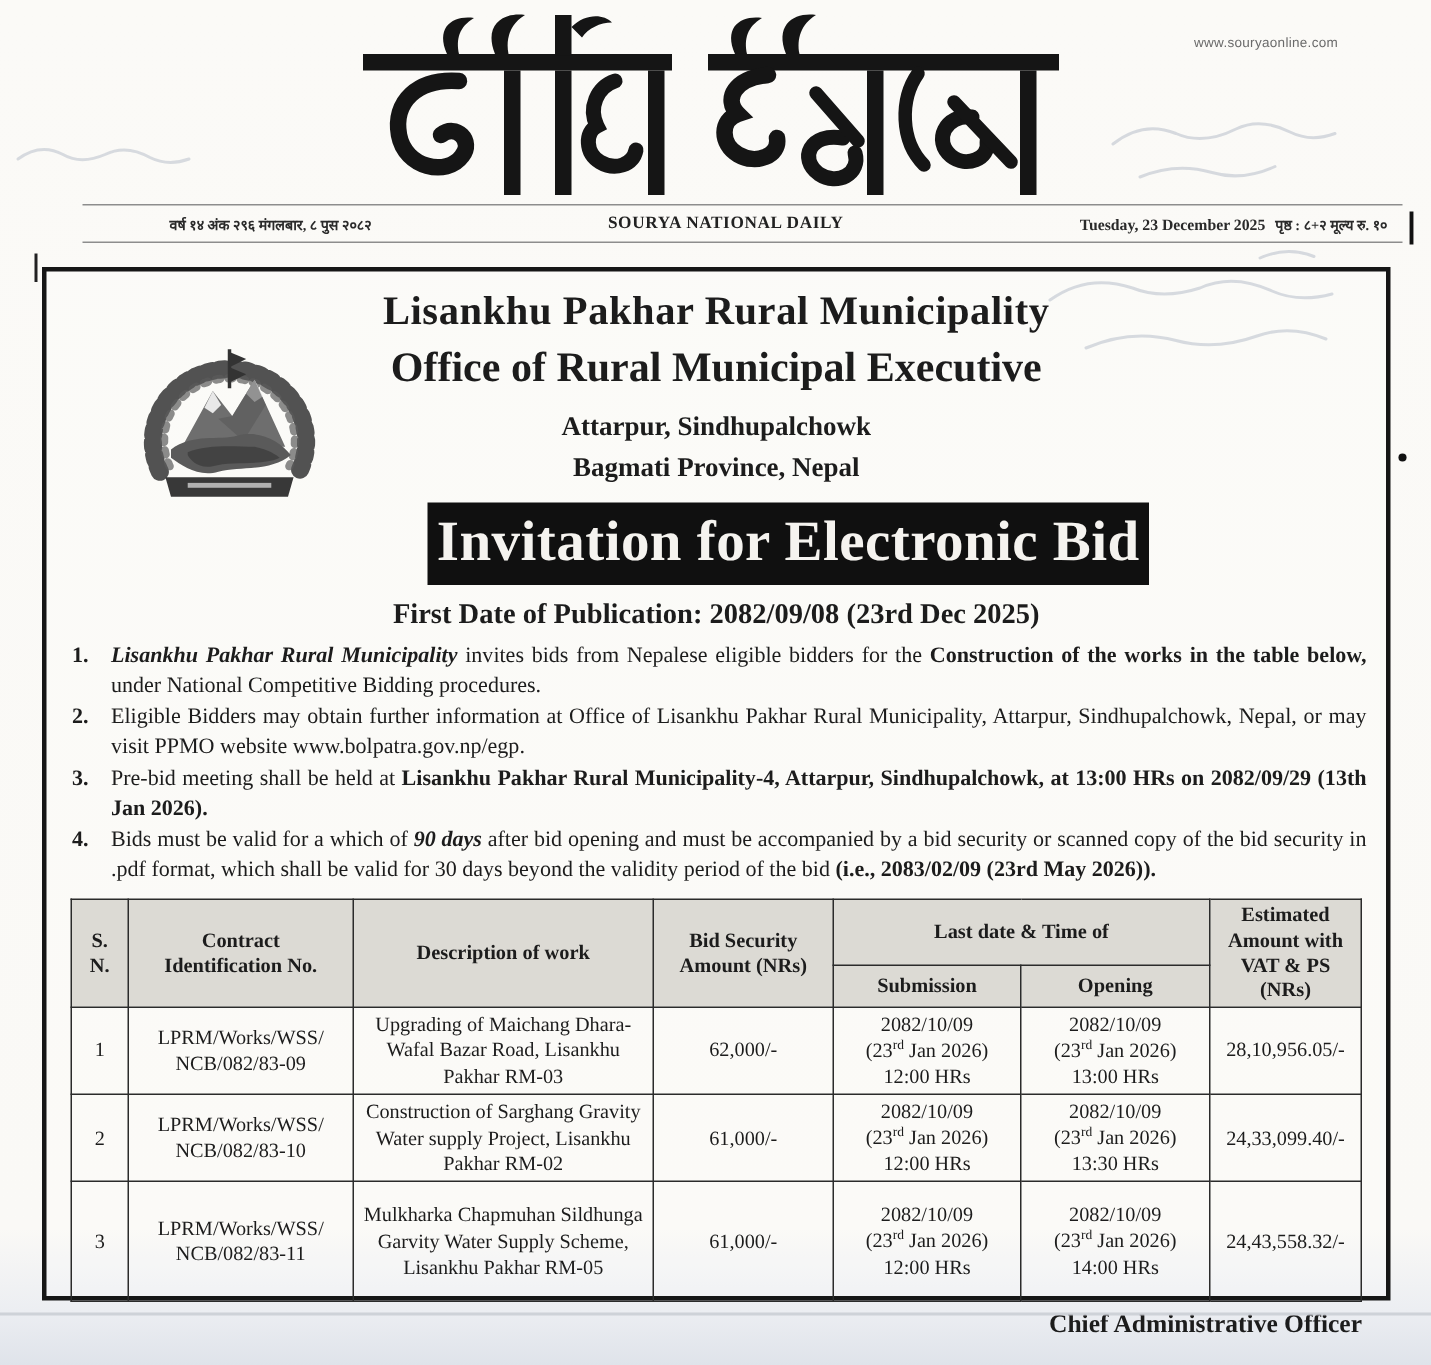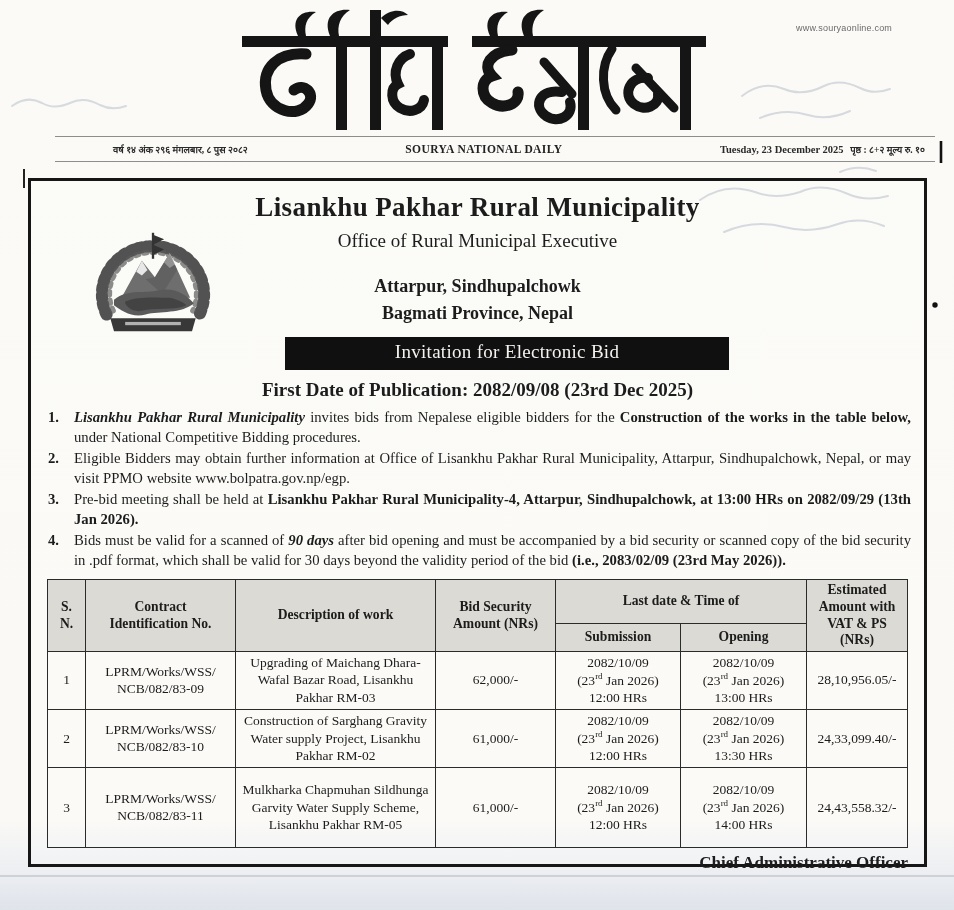--- a/index.html
+++ b/index.html
@@ -28,28 +28,28 @@
   .dl-center{font-size:11.5px;font-weight:bold;letter-spacing:.4px;color:#222;}
   .dl-right{font-size:10.5px;font-weight:bold;color:#2a2a2a;}
   .dl-right .dev{font-weight:bold;font-size:9.5px;margin-left:4px;}
 
   
   .notice-box{
     position:absolute;left:28px;top:178px;width:899px;height:689px;
     border:3px solid #161616;box-sizing:border-box;background:rgba(255,255,255,.18);
   }
   .muni-title{margin:11px 0 0;text-align:center;font-size:27px;font-weight:bold;letter-spacing:.4px;}
-  .office-title{margin:7px 0 0;text-align:center;font-size:19px;font-weight:normal;}
-  .addr-line{margin:24px 0 0;text-align:center;font-size:18px;font-weight:bold;}
+  .office-title{margin:7px 0 0;text-align:center;font-size:28px;font-weight:bold;}
+  .addr-line{margin:12px 0 0;text-align:center;font-size:18px;font-weight:bold;}
   .prov-line{margin:6px 0 0;text-align:center;font-size:18px;font-weight:bold;}
   .emblem{position:absolute;left:57px;top:44px;}
   .banner{
-    width:444px;margin:13px auto 0;margin-left:254px;
+    width:481px;margin:13px auto 0;margin-left:254px;
     background:#101010;color:#f5f3ef;text-align:center;
-    font-size:19px;font-weight:normal;padding:4px 0 7px;letter-spacing:.3px;
+    font-size:38px;font-weight:bold;padding:4px 0 7px;letter-spacing:.3px;
   }
   .pub-line{margin:9px 0 0;text-align:center;font-size:19px;font-weight:bold;}
 
   .clauses{margin:7px 13px 0 17px;}
   .clause{display:flex;gap:9px;font-size:14.7px;line-height:1.33;margin-bottom:2px;}
   .clause .num{font-weight:bold;min-width:17px;}
   .clause p{margin:0;flex:1;text-align:justify;}
   .seg-b{font-weight:bold;}
   .seg-bi{font-weight:bold;font-style:italic;}
   .seg-u{}
@@ -155,21 +155,21 @@
         <div class="clause">
           <span class="num">2.</span>
           <p><span class="seg-n">Eligible Bidders may obtain further information at Office of Lisankhu Pakhar Rural Municipality, Attarpur, Sindhupalchowk, Nepal, or may visit PPMO website </span><span class="seg-u">www.bolpatra.gov.np/egp</span><span class="seg-n">.</span></p>
         </div>
         <div class="clause">
           <span class="num">3.</span>
           <p><span class="seg-n">Pre-bid meeting shall be held at </span><span class="seg-b">Lisankhu Pakhar Rural Municipality-4, Attarpur, Sindhupalchowk, at 13:00 HRs on 2082/09/29 (13th Jan 2026).</span></p>
         </div>
         <div class="clause">
           <span class="num">4.</span>
-          <p><span class="seg-n">Bids must be valid for a scanned of </span><span class="seg-bi">90 days</span><span class="seg-n"> after bid opening and must be accompanied by a bid security or scanned copy of the bid security in .pdf format, which shall be valid for 30 days beyond the validity period of the bid </span><span class="seg-b">(i.e., 2083/02/09 (23rd May 2026)).</span></p>
+          <p><span class="seg-n">Bids must be valid for a which of </span><span class="seg-bi">90 days</span><span class="seg-n"> after bid opening and must be accompanied by a bid security or scanned copy of the bid security in .pdf format, which shall be valid for 30 days beyond the validity period of the bid </span><span class="seg-b">(i.e., 2083/02/09 (23rd May 2026)).</span></p>
         </div>
       </div>
 
     <table class="bid">
       <colgroup>
         <col style="width:38px">
           <col style="width:150px">
           <col style="width:200px">
         <col style="width:120px">
           <col style="width:125px">

